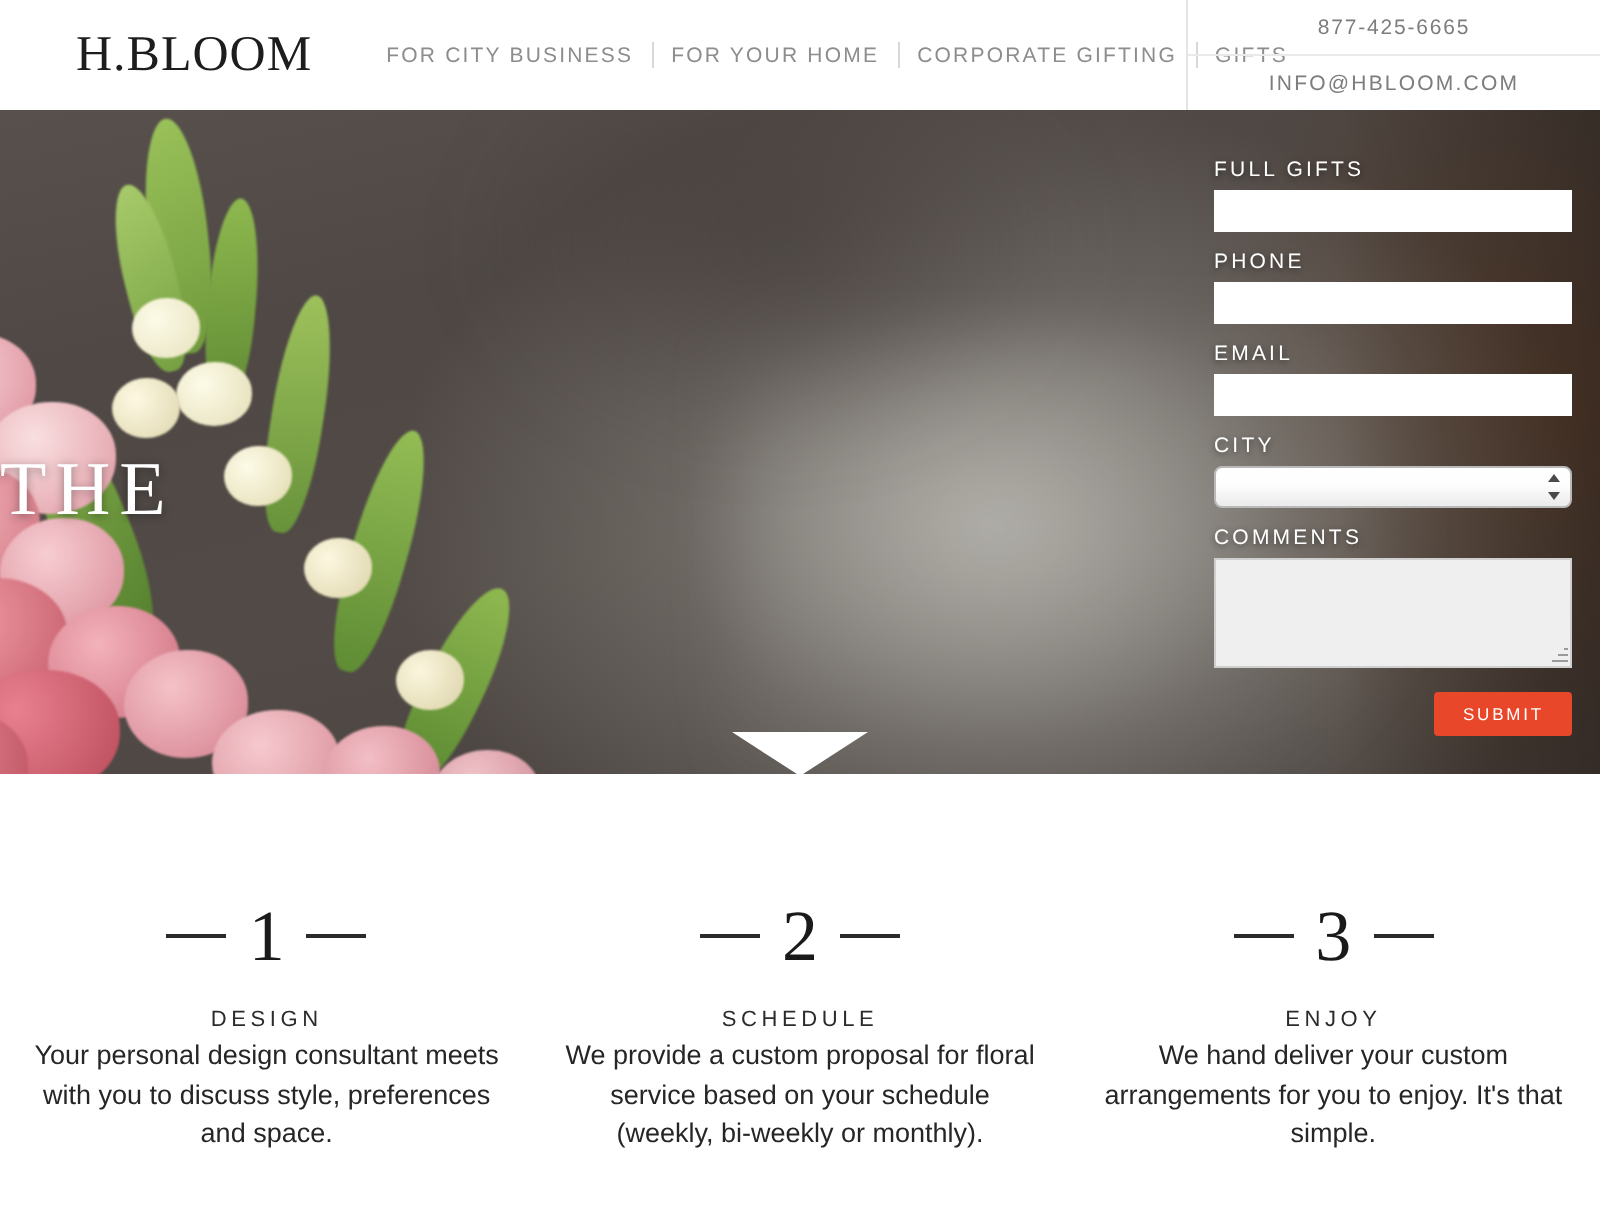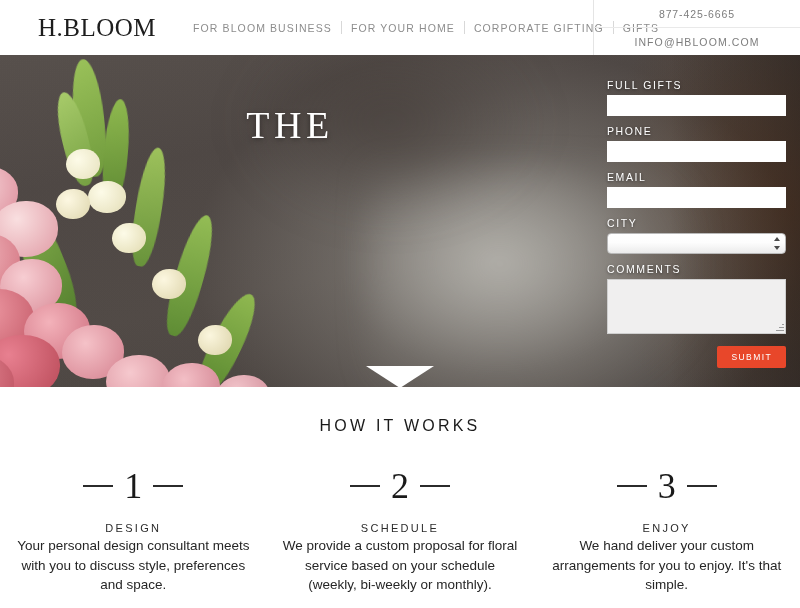--- a/index.html
+++ b/index.html
@@ -70,21 +70,21 @@
   }
 
   
   .flowers { position:absolute; left:-34px; top:8px; width:330px; height:330px; }
   .petal { position:absolute; border-radius:52% 48% 50% 50%; filter:blur(0.6px); }
   .spike { position:absolute; border-radius:50% 50% 44% 44%; filter:blur(0.5px); }
   .leaf { position:absolute; border-radius:60% 40% 55% 45%; filter:blur(0.6px); }
 
   .hero-content {
     position:relative; z-index:4; width:580px; height:100%;
-    display:flex; flex-direction:column; align-items:center;
+    display:flex; flex-direction:row; align-items:center;
     justify-content:flex-start; padding-top:50px;
   }
   .hero-title {
     font-family:"Liberation Serif", serif;
     color:#ffffff; text-align:center; font-weight:400;
     letter-spacing:4.5px; line-height:1.08;
     text-shadow:0 1px 5px rgba(0,0,0,0.38);
   }
   .hero-title .l1 { font-size:38px; display:block; }
   .hero-title .l2 { font-size:38px; display:block; margin-top:6px; }
@@ -187,21 +187,21 @@
 </style>
 </head>
 <body>
 
 <div class="page">
 
   <div class="header">
     <div class="logo">H.BLOOM</div>
 
     <div class="nav">
-      <span class="nav-item">FOR BLOOM BUSINESS</span>
+      <span class="nav-item">FOR CITY BUSINESS</span>
       <span class="nav-sep"></span>
       <span class="nav-item">FOR YOUR HOME</span>
       <span class="nav-sep"></span>
       <span class="nav-item">CORPORATE GIFTING</span>
       <span class="nav-sep"></span>
       <span class="nav-item">GIFTS</span>
     </div>
 
     <div class="contact-box">
       <div class="contact-line phone">877-425-6665</div>
@@ -286,21 +286,20 @@
 
       <div class="submit-row">
         <button class="submit-btn" type="submit" style="background: rgb(232, 71, 42);">SUBMIT</button>
       </div>
     </form>
 
     <div class="notch"></div>
   </div>
 
   <div class="works">
-    <h2 class="works-title">HOW IT WORKS</h2>
 
     <div class="steps">
 
       <div class="step">
         <div class="step-num-row">
           <span class="dash"></span>
           <span class="step-num">1</span>
           <span class="dash"></span>
         </div>
         <div class="step-label">DESIGN</div>

